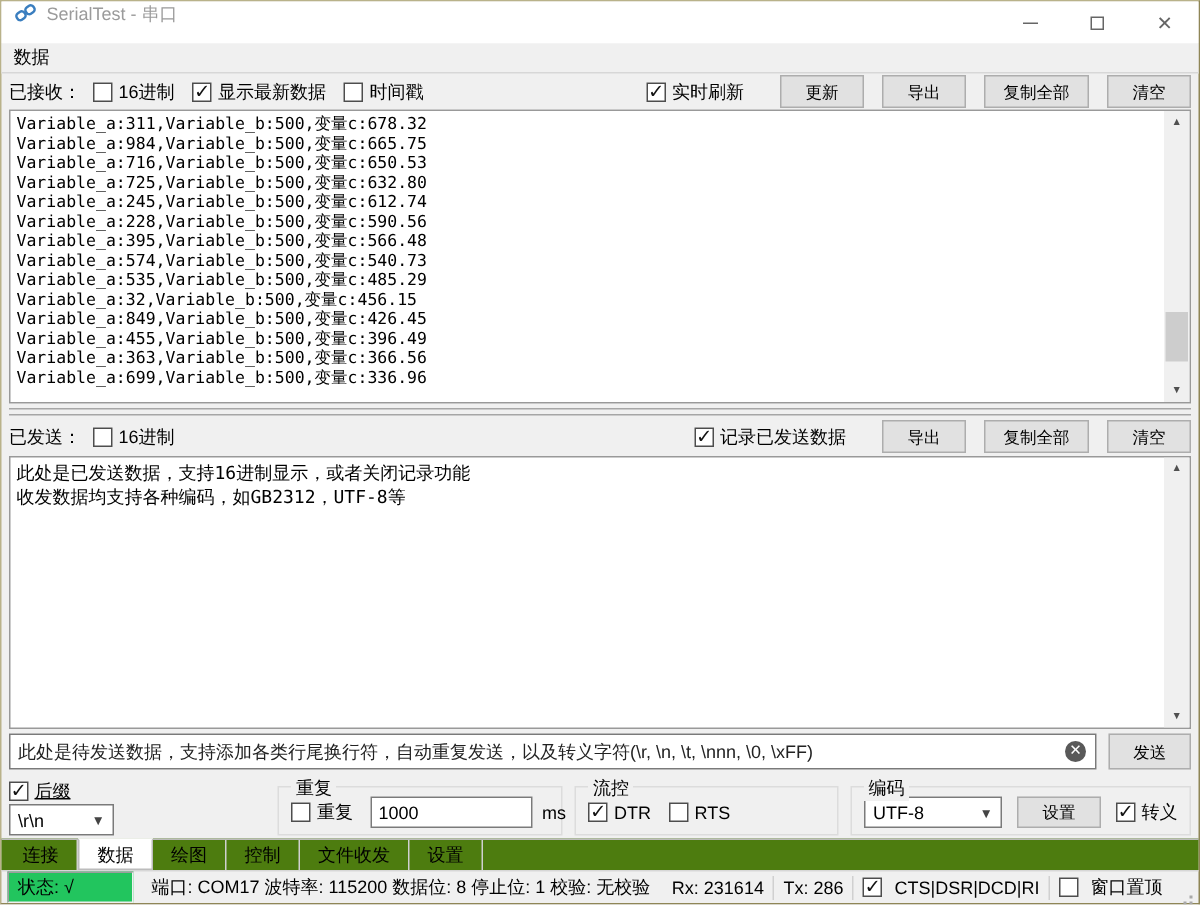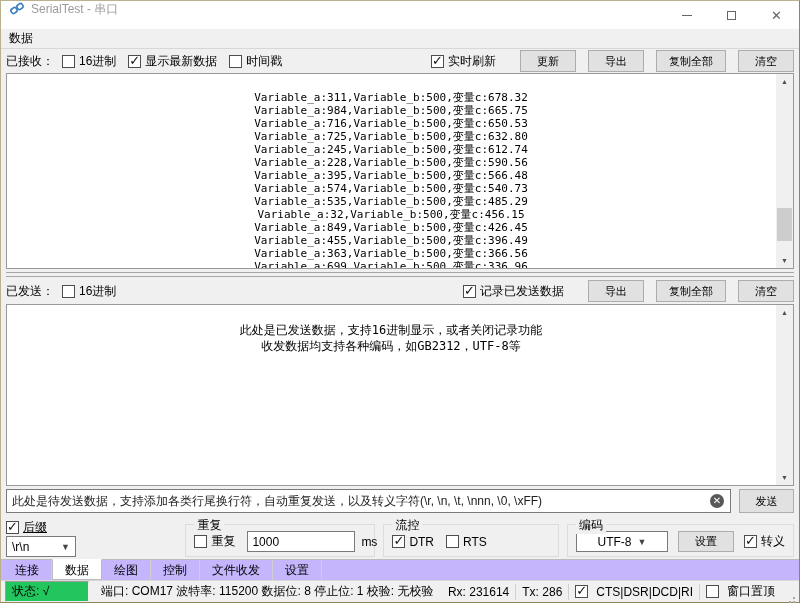--- a/index.html
+++ b/index.html
@@ -31,21 +31,21 @@
   .cb.checked::after { content:"✓"; position:absolute; left:0px; top:-3px; font-size:13px; color:#111; }
   .cb-label { margin-left:4px; white-space:nowrap; }
   .spacer { flex:1; }
   .btn { background:#e1e1e1; border:1px solid #adadad; height:22px; min-width:56px; padding:0 12px;
          font-size:11px; color:#000; margin-left:12px; white-space:nowrap; }
 
   
   .pane-wrap { position:relative; margin:0 5px; background:#fff; border:1px solid #999; overflow:hidden; }
   .rx-wrap { flex:1 1 auto; }
   .tx-wrap { flex:0 0 182px; }
-  .pane-content { position:absolute; left:0; top:1px; right:18px; bottom:0; padding:16px 4px; overflow:hidden;text-align:center; }
+  .pane-content { position:absolute; left:0; top:1px; right:18px; bottom:0; padding:1px 4px; overflow:hidden; }
   .rx-line { font-family:"DejaVu Sans Mono",monospace; font-size:11px; line-height:13px; color:#000; white-space:pre; }
   .tx-line { font-family:"DejaVu Sans Mono",monospace; font-size:12px; line-height:16px; color:#000; white-space:pre; }
   .vscroll { position:absolute; top:0; right:0; bottom:0; width:17px; background:#f0f0f0; }
   .vs-arrow { position:absolute; left:0; width:17px; height:15px; display:flex; align-items:center; justify-content:center;
               color:#505050; font-size:7px; }
   .vs-up { top:0; } .vs-down { bottom:0; }
   .vs-thumb { position:absolute; left:1px; width:15px; background:#cdcdcd; }
   .rx-thumb { top:69%; height:17%; }
 
   
@@ -70,25 +70,25 @@
   .combo-arrow { color:#444; font-size:9px; margin-left:6px; }
   .suffix-combo { width:70px; }
   .group { border:1px solid #dcdcdc; position:relative; margin-top:6px; display:flex; align-items:center;
            padding:4px 8px 2px 8px; }
   .group-title { position:absolute; top:-8px; left:8px; background:#f0f0f0; padding:0 3px; font-size:12px; color:#000; }
   .grp-repeat { width:190px; margin-right:8px; }
   .grp-flow { width:192px; margin-right:8px; }
   .grp-enc { flex:1; }
   .repeat-input { width:108px; height:21px; border:1px solid #7a7a7a; padding:0 4px; font-size:12px; margin:0 6px 0 0; }
   .unit { color:#000; }
-  .enc-combo { width:92px; margin-right:10px;justify-content:center; }
+  .enc-combo { width:92px; margin-right:10px; }
   .grp-enc .btn { margin-left:0; margin-right:10px; height:21px; }
 
   
-  .tabbar { flex:0 0 21px; border-top:1px solid #bcbcbc; display:flex; padding-left:2px; background:#c4b5fd; }
+  .tabbar { flex:0 0 21px; border-top:1px solid #bcbcbc; display:flex; padding-left:2px; background:#4d7c0f; }
   .tab { padding:2px 12px 0 12px; font-size:12px; color:#000; border-right:1px solid #d0d0d0; height:20px; }
   .tab.selected { background:#fff; border:1px solid #bcbcbc; border-top:1px solid #fff; margin-top:-1px; height:21px; }
 
   
   .statusbar { flex:0 0 22px; border-top:1px solid #d7d7d7; display:flex; align-items:center; font-size:12px; padding:0 2px; }
   .status-box { border:1px solid; border-color:#9d9d9d #efefef #efefef #9d9d9d; background:#22c55e;
                 padding:1px 10px 1px 6px; margin-left:2px; min-width:84px; }
   .port-info { margin-left:12px; color:#000; white-space:nowrap; }
   .sb-item { display:flex; align-items:center; padding:0 6px; border-left:1px solid #d0d0d0; height:16px; white-space:nowrap; }
   .sb-item.no-sep { border-left:none; }

